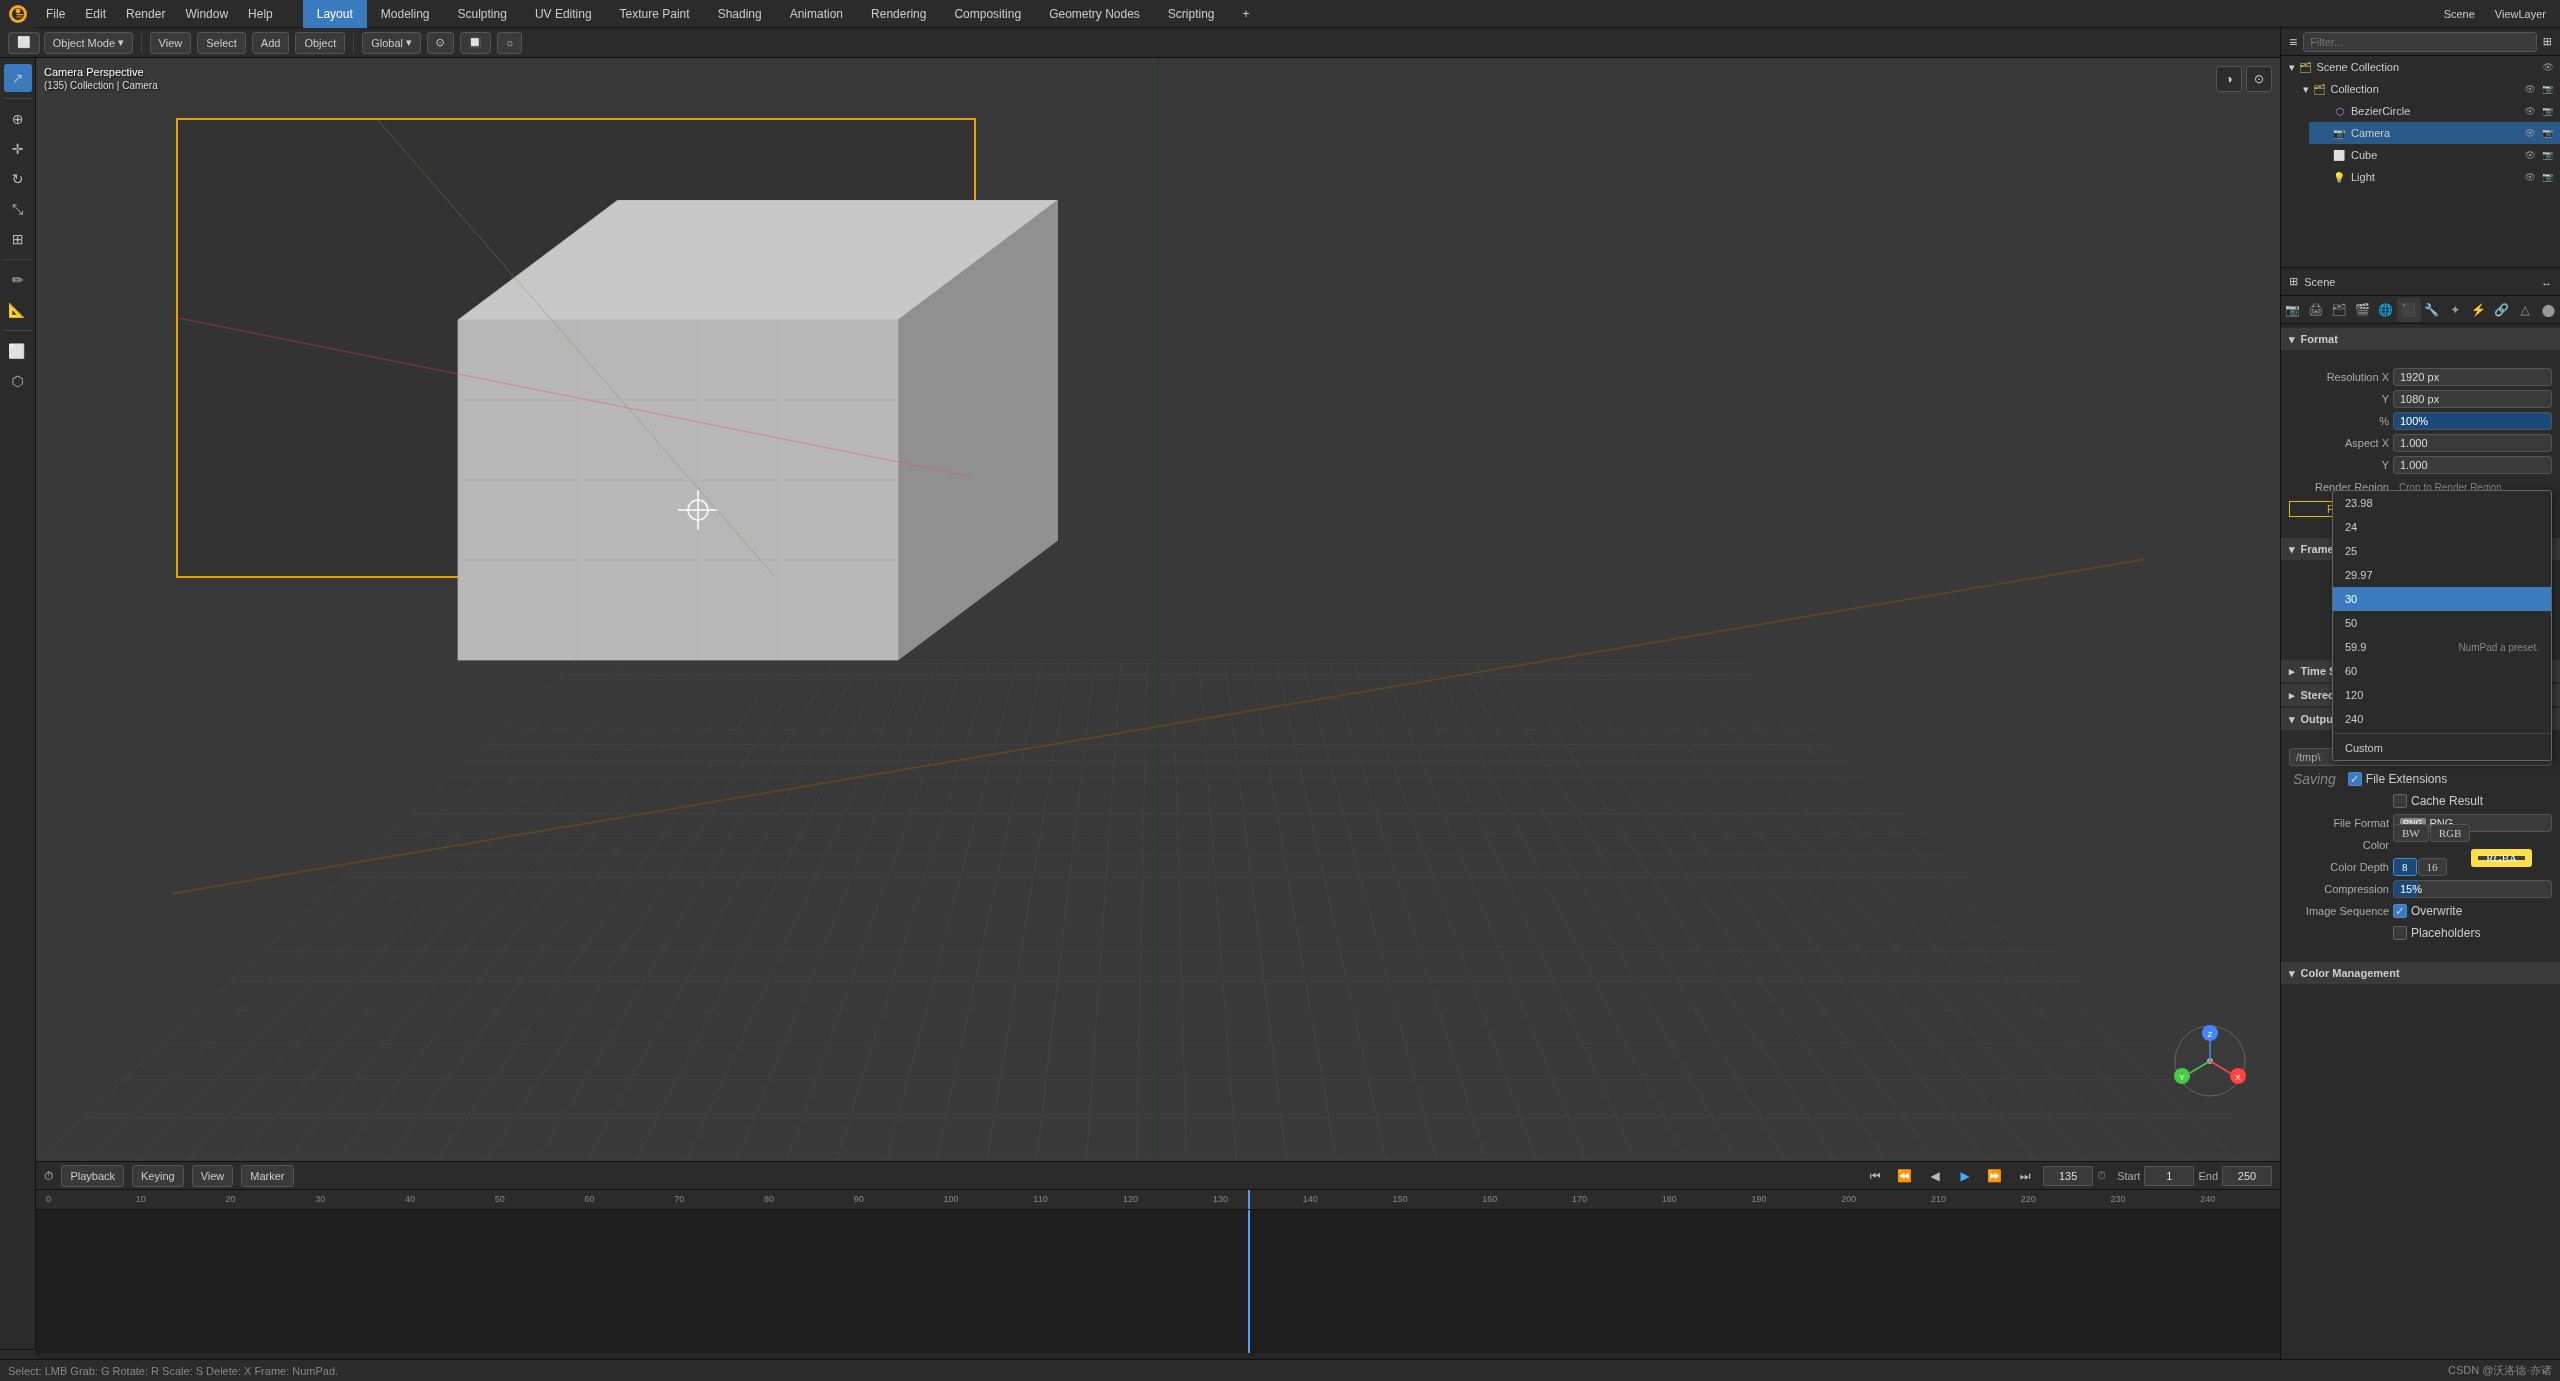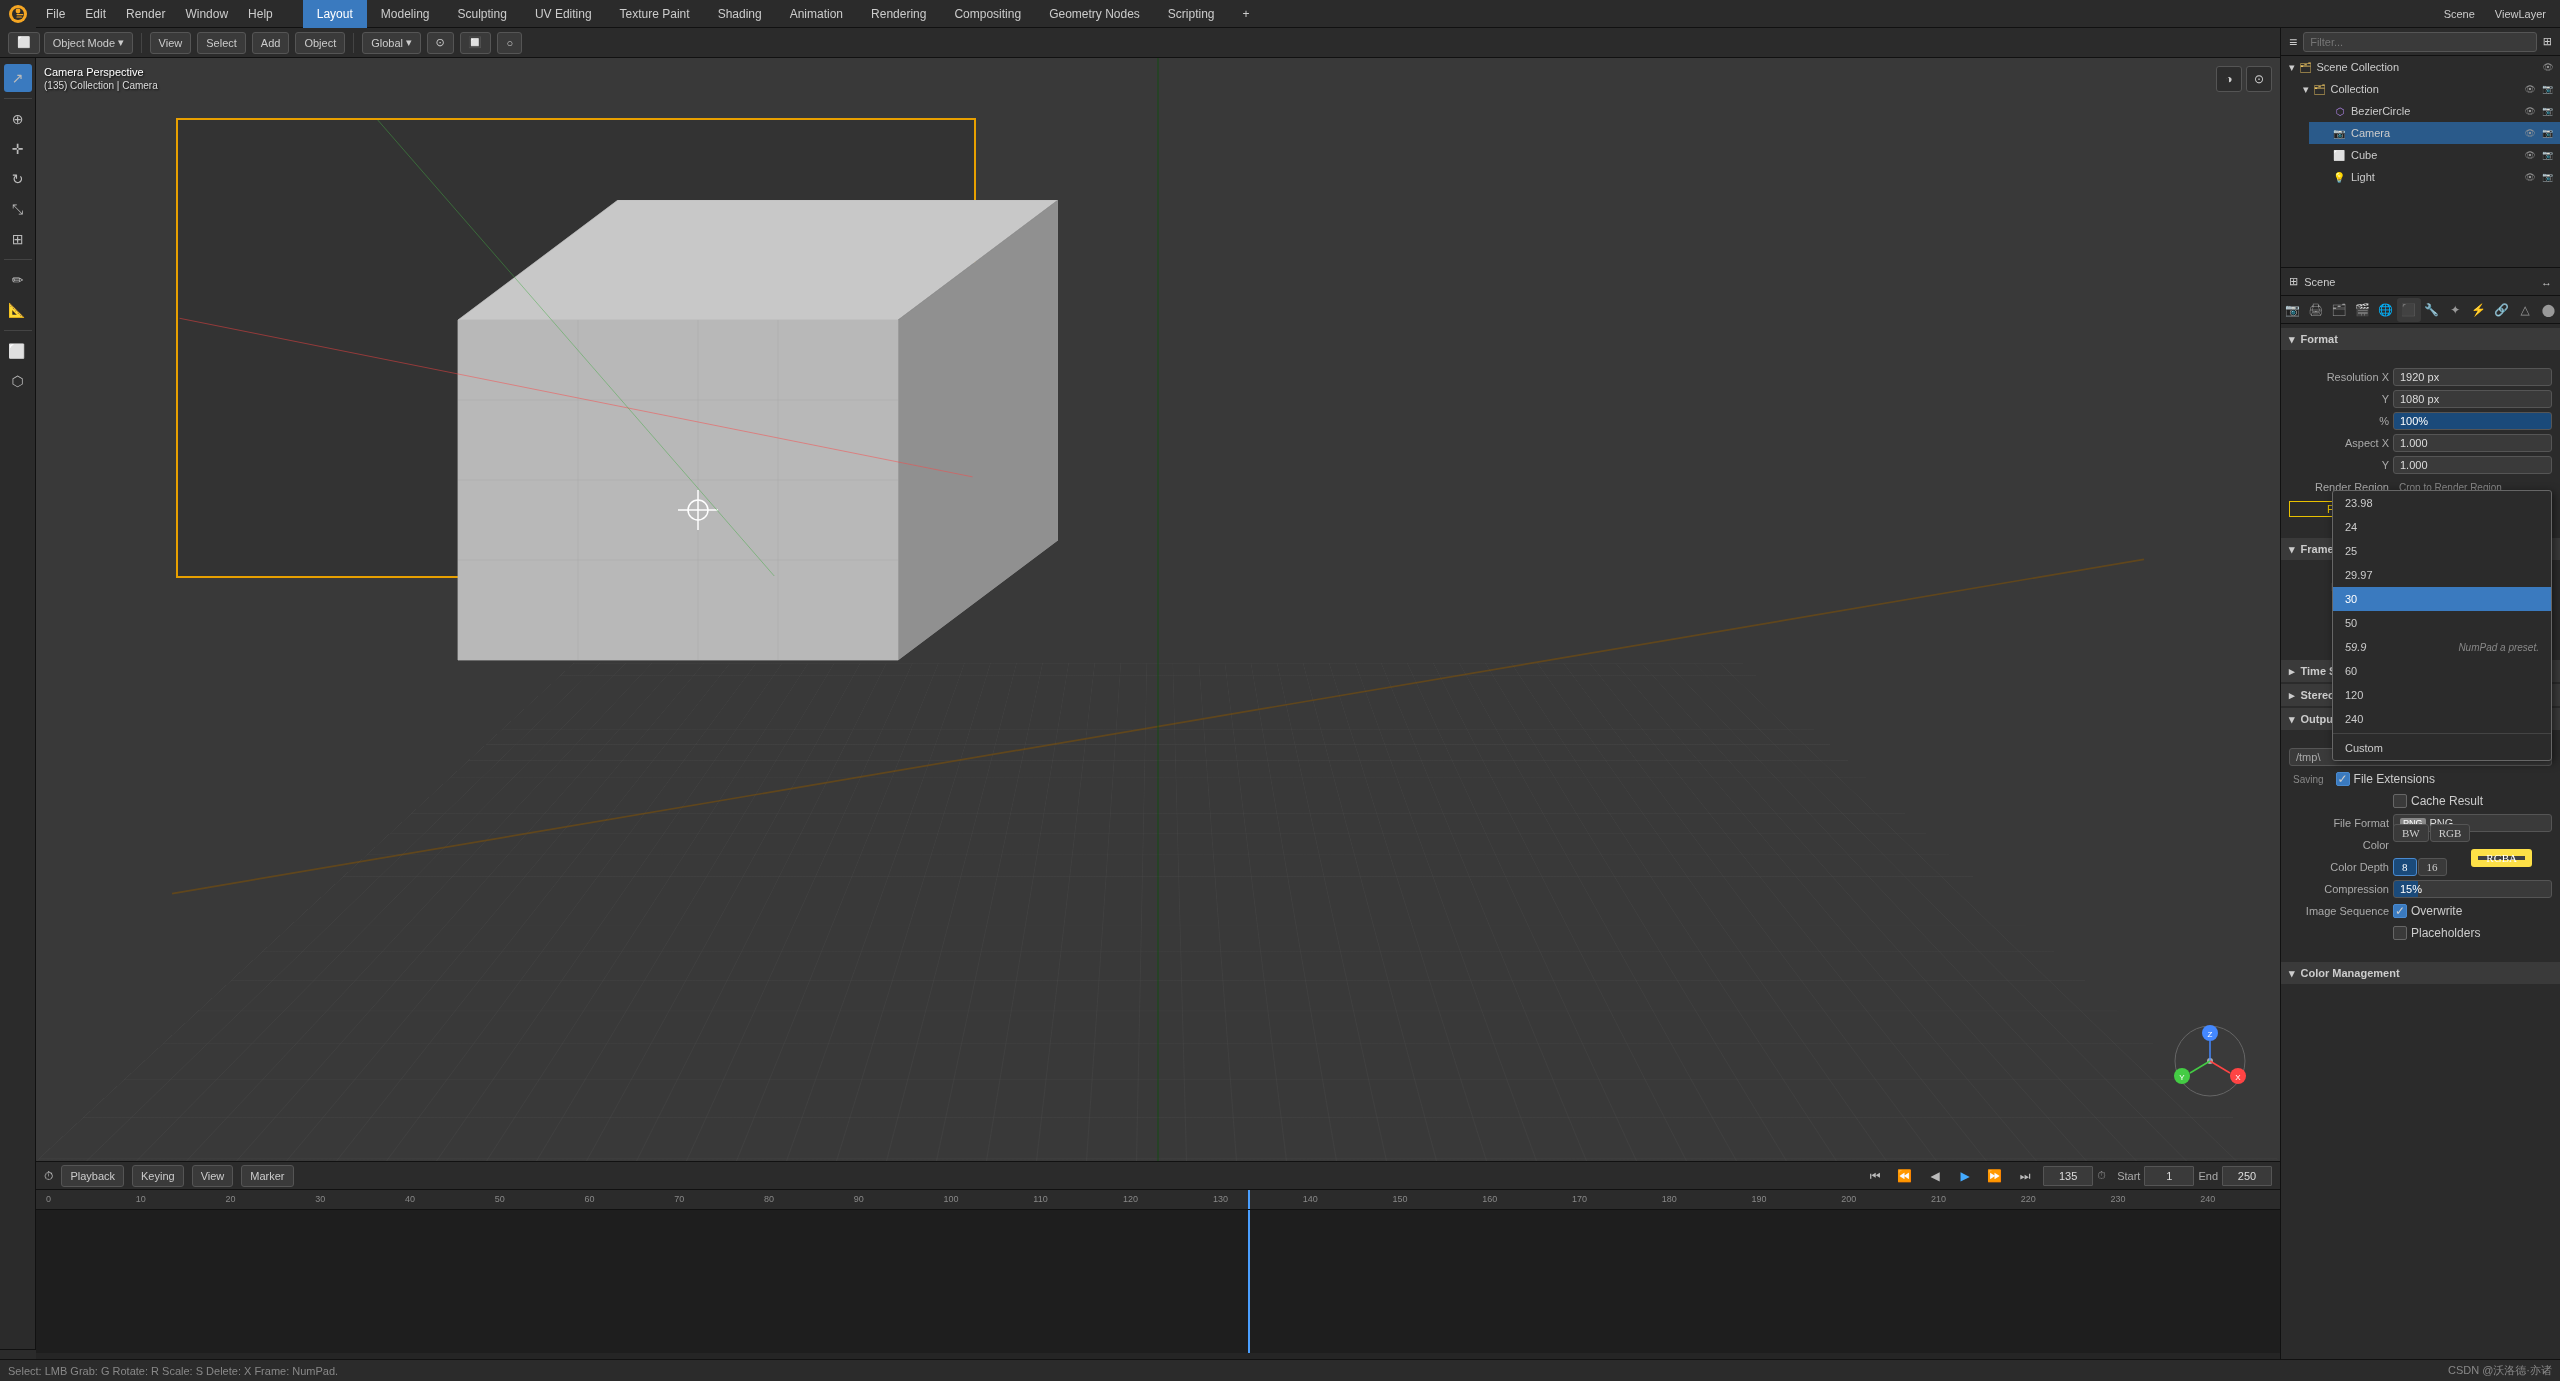--- a/index.html
+++ b/index.html
@@ -923,21 +923,21 @@
           <span>▾</span>
           <span>Output</span>
         </div>
         <div class="prop-section-content">
 
           <div class="prop-row">
             <div class="path-field">/tmp\</div>
           </div>
 
           <div class="prop-row">
-            <span style="font-size:10px;color:#888;margin-left:4px;">Saving</span>
+            <span style="font-size:14px;color:#888;margin-left:4px;font-style:italic;">Saving</span>
             <div style="display:flex;align-items:center;gap:4px;margin-left:8px;">
               <div class="prop-checkbox checked">✓</div>
               <span>File Extensions</span>
             </div>
           </div>
           <div class="prop-row">
             <span class="prop-label"></span>
             <div class="prop-checkbox"></div>
             <span>Cache Result</span>
           </div>
@@ -1000,21 +1000,21 @@
   </div>
 </div>
 
 <div id="framerate-dropdown" style="top:490px;">
   <div class="dropdown-item">23.98</div>
   <div class="dropdown-item">24</div>
   <div class="dropdown-item">25</div>
   <div class="dropdown-item">29.97</div>
   <div class="dropdown-item selected">30</div>
   <div class="dropdown-item">50</div>
-  <div style="display:flex;align-items:center;gap:8px;padding:0 12px;height:24px;font-style:italic;">
+  <div style="display:flex;align-items:center;gap:8px;padding:0 12px;height:24px;">
     <span class="dropdown-item" style="padding:0;">59.9</span>
     <span style="font-size:10px;color:#888;margin-left:auto;">NumPad a preset.</span>
   </div>
   <div class="dropdown-item">60</div>
   <div class="dropdown-item">120</div>
   <div class="dropdown-item">240</div>
   <div class="dropdown-divider"></div>
   <div class="dropdown-item">Custom</div>
 </div>
 

